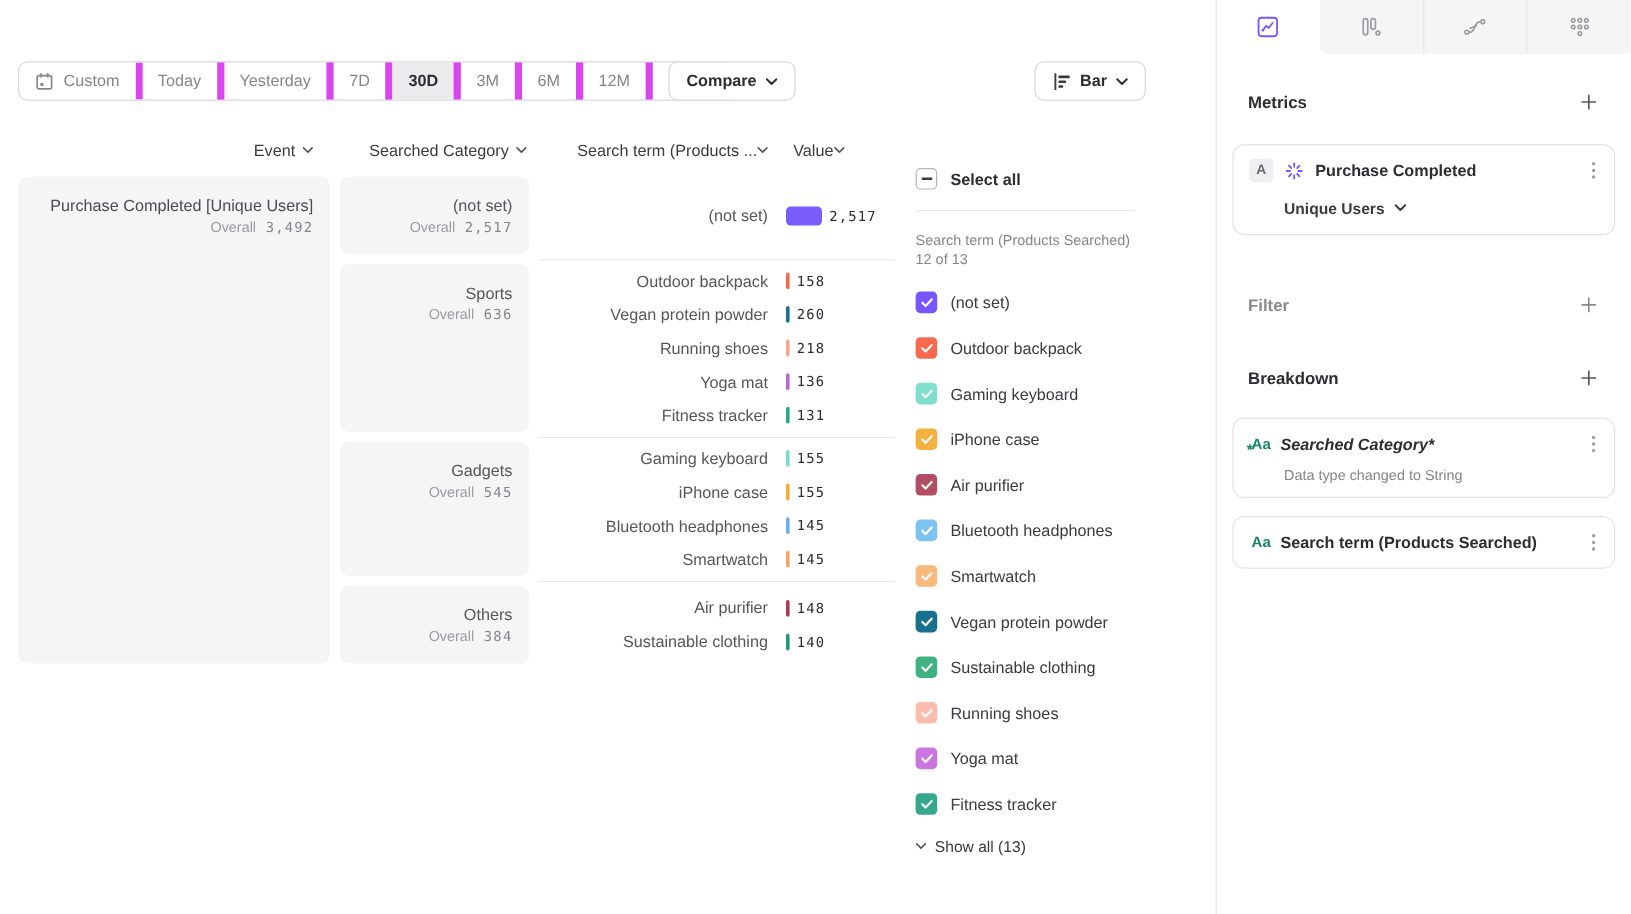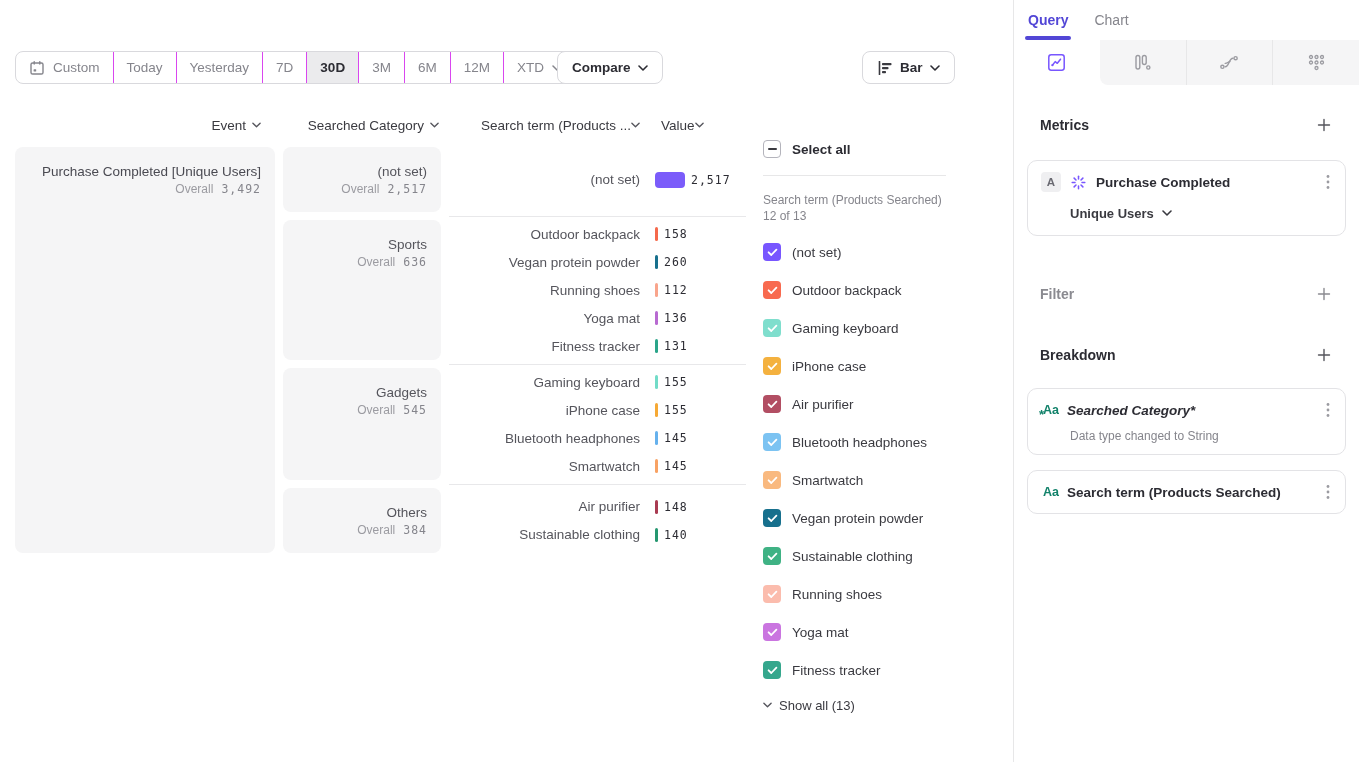--- a/index.html
+++ b/index.html
@@ -4,21 +4,21 @@
 <style>
   * { margin:0; padding:0; box-sizing:border-box; }
   html,body { background:#fff; }
   body { font-family:"Liberation Sans","DejaVu Sans",sans-serif; color:#2c2c33; }
   .screen { position:relative; width:1359px; height:762px; background:#fff; overflow:hidden; }
 
   
   .range-group { position:absolute; left:15px; top:51px; height:33px; display:flex; align-items:stretch;
     border:1px solid #d9d9dd; border-radius:8px; background:#fff; }
   .range-item { display:flex; align-items:center; gap:8px; padding:0 13px; font-size:13.5px; color:#85858c;
-    background:transparent; border:none; border-right:1px solid #d946ef; cursor:pointer; font-family:inherit; }
+    background:transparent; border:none; border-right:6px solid #d946ef; cursor:pointer; font-family:inherit; }
   .range-item:first-child { border-radius:7px 0 0 7px; }
   .range-item:last-child { border-right:none; border-radius:0 7px 7px 0; }
   .range-item.selected { background:#ebebed; color:#2c2c33; font-weight:700; }
   .pill-btn { position:absolute; top:51px; height:33px; display:flex; align-items:center; gap:7px; padding:0 14px;
     border:1px solid #d9d9dd; border-radius:8px; background:#fff; font-size:13.5px; font-weight:600; color:#2c2c33;
     cursor:pointer; font-family:inherit; }
   .compare-btn { left:557px; }
   .barType-btn { left:862px; }
 
   
@@ -245,21 +245,21 @@
               <div class="term">Vegan protein powder</div>
               <div class="val">
                 <span class="vbar" style="width: 3px; background: rgb(23, 112, 141);"></span>
                 <span class="vnum">260</span>
               </div>
             </div>
             <div class="trow">
               <div class="term">Running shoes</div>
               <div class="val">
                 <span class="vbar" style="width: 3px; background: rgb(249, 165, 140);"></span>
-                <span class="vnum">112</span>
+                <span class="vnum">218</span>
               </div>
             </div>
             <div class="trow">
               <div class="term">Yoga mat</div>
               <div class="val">
                 <span class="vbar" style="width: 3px; background: rgb(184, 106, 209);"></span>
                 <span class="vnum">136</span>
               </div>
             </div>
             <div class="trow">
@@ -447,28 +447,20 @@
       </div>
     <div class="show-all">
       <svg width="9" height="6" viewBox="0 0 10 6">
           <path d="M1 1 L5 5 L9 1" stroke="#55555c" stroke-width="1.5" fill="none" stroke-linecap="round" stroke-linejoin="round"></path>
         </svg>
       <span>Show all (13)</span>
     </div>
   </div>
 
   <div class="qpanel">
-    <div class="panel-tabs">
-      <div class="ptab active">
-          <span>Query</span>
-        </div>
-      <div class="ptab">
-          <span>Chart</span>
-        </div>
-    </div>
     <div class="icon-strip">
       <div class="icon-cell active">
         <svg width="19" height="19" viewBox="0 0 19 19">
           <rect x="1.8" y="1.8" width="15.4" height="15.4" rx="2.4" stroke="#7856ff" stroke-width="1.5" fill="none"></rect>
           <path d="M5.4 12.2 L8.2 8.6 L10.3 10.3 L13.5 6.2" stroke="#7856ff" stroke-width="1.5" fill="none" stroke-linecap="round" stroke-linejoin="round"></path>
           <circle cx="5.4" cy="12.2" r="1.1" fill="#7856ff"></circle>
         </svg>
       </div>
       <div class="icon-cell inactive rnd">
         <svg width="19" height="19" viewBox="0 0 19 19">

